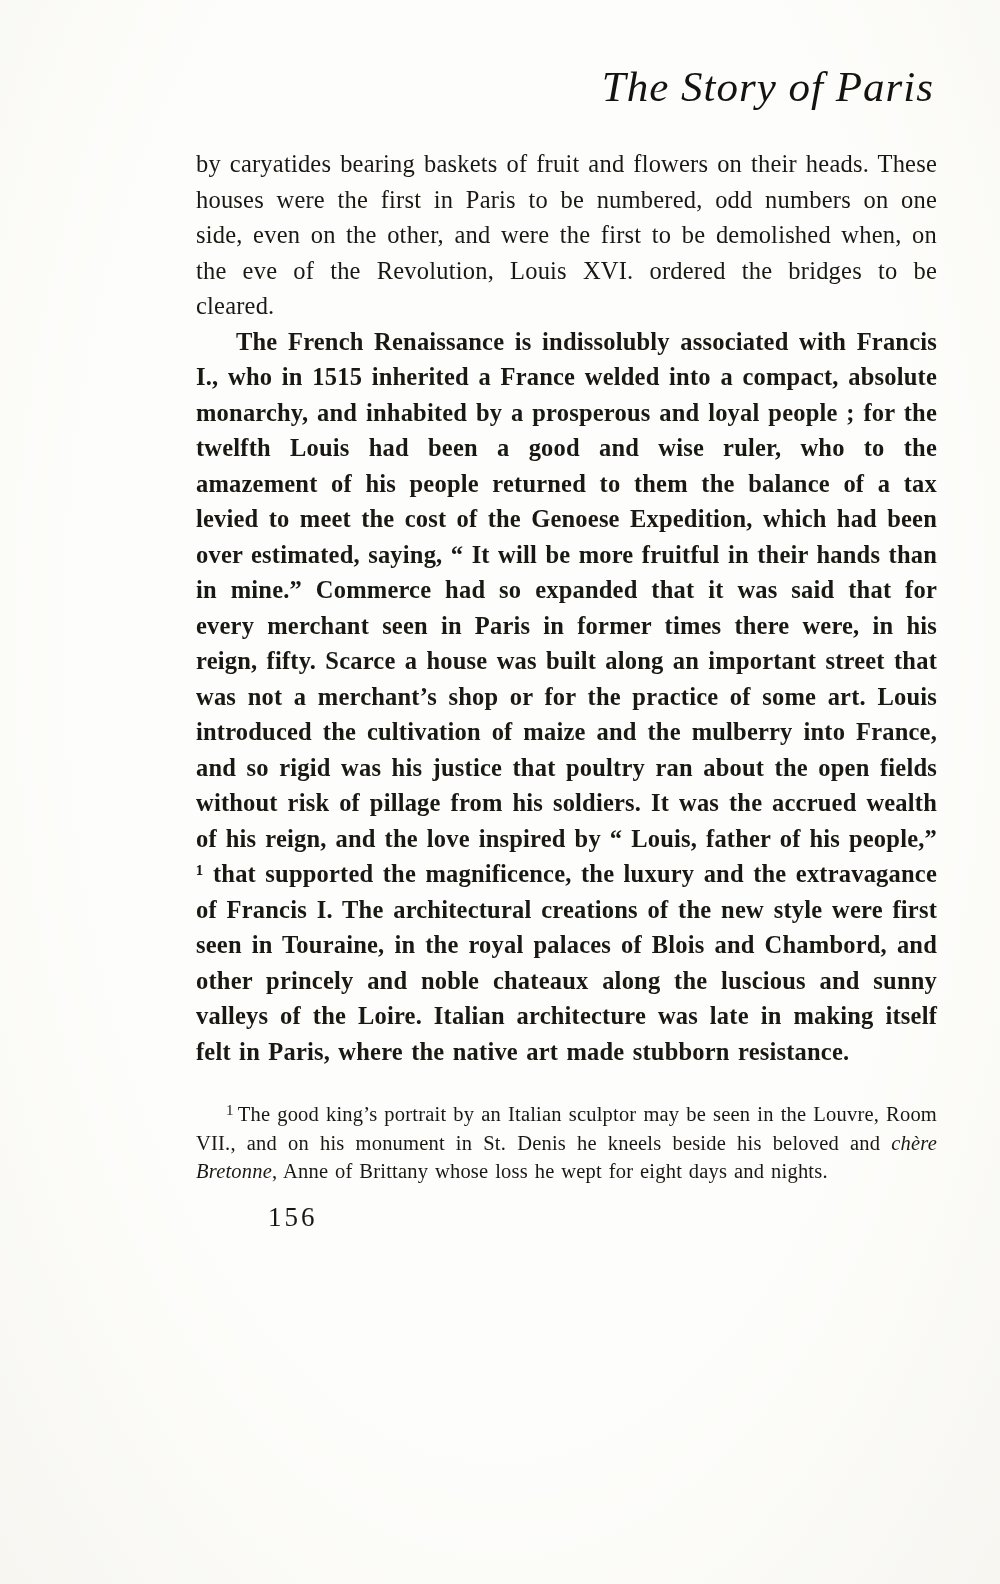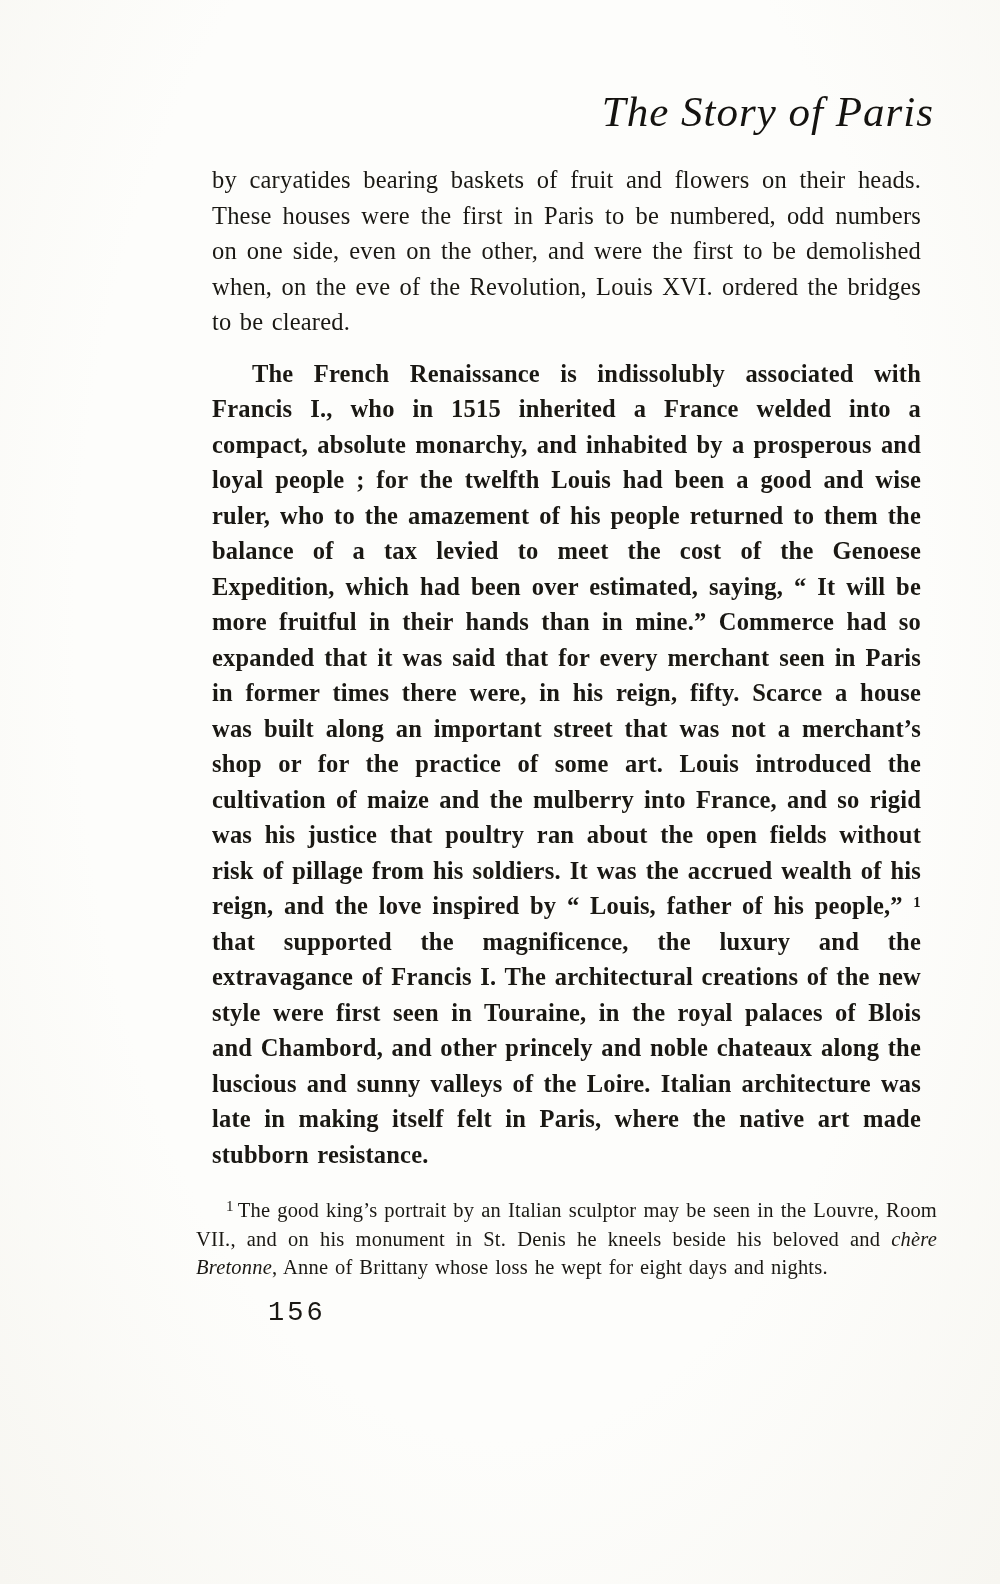--- a/index.html
+++ b/index.html
@@ -20,43 +20,42 @@
   }
   .running-head {
     position: absolute;
     top: 62px;
     right: 66px;
     font-style: italic;
     font-size: 43px;
     letter-spacing: 1px;
     color: #151310;
     white-space: nowrap;
-    margin-top: 25px;
   }
   .text-column {
     position: absolute;
     left: 196px;
     top: 146px;
     width: 741px;
   }
   .body-para {
-    margin: 16px;
+    margin: 0;
     font-size: 24.5px;
     line-height: 35.5px;
     text-align: justify;
     letter-spacing: 0.2px;
     word-spacing: 2px;
     color: #1a1813;
   }
   .body-para.indent {
     text-indent: 40px;
     font-weight: bold;
   }
   .footnote {
-    margin-top: 20px;
+    margin-top: 27px;
     font-size: 20.5px;
     line-height: 28.5px;
     text-align: justify;
     text-indent: 30px;
     letter-spacing: 0.2px;
     word-spacing: 1.5px;
     color: #1a1813;
   }
   .footnote em {
     font-style: italic;
@@ -65,21 +64,20 @@
     font-size: 15px;
     vertical-align: 6px;
     padding-right: 4px;
   }
   .page-number {
     margin-top: 16px;
     margin-left: 72px;
     font-size: 27px;
     letter-spacing: 3px;
     color: #1a1813;
-    font-family: Liberation Mono, monospace;
   }
 </style>
 </head>
 <body>
 
 <div class="page">
 
   <div class="running-head">The Story of Paris</div>
 
   <div class="text-column">

